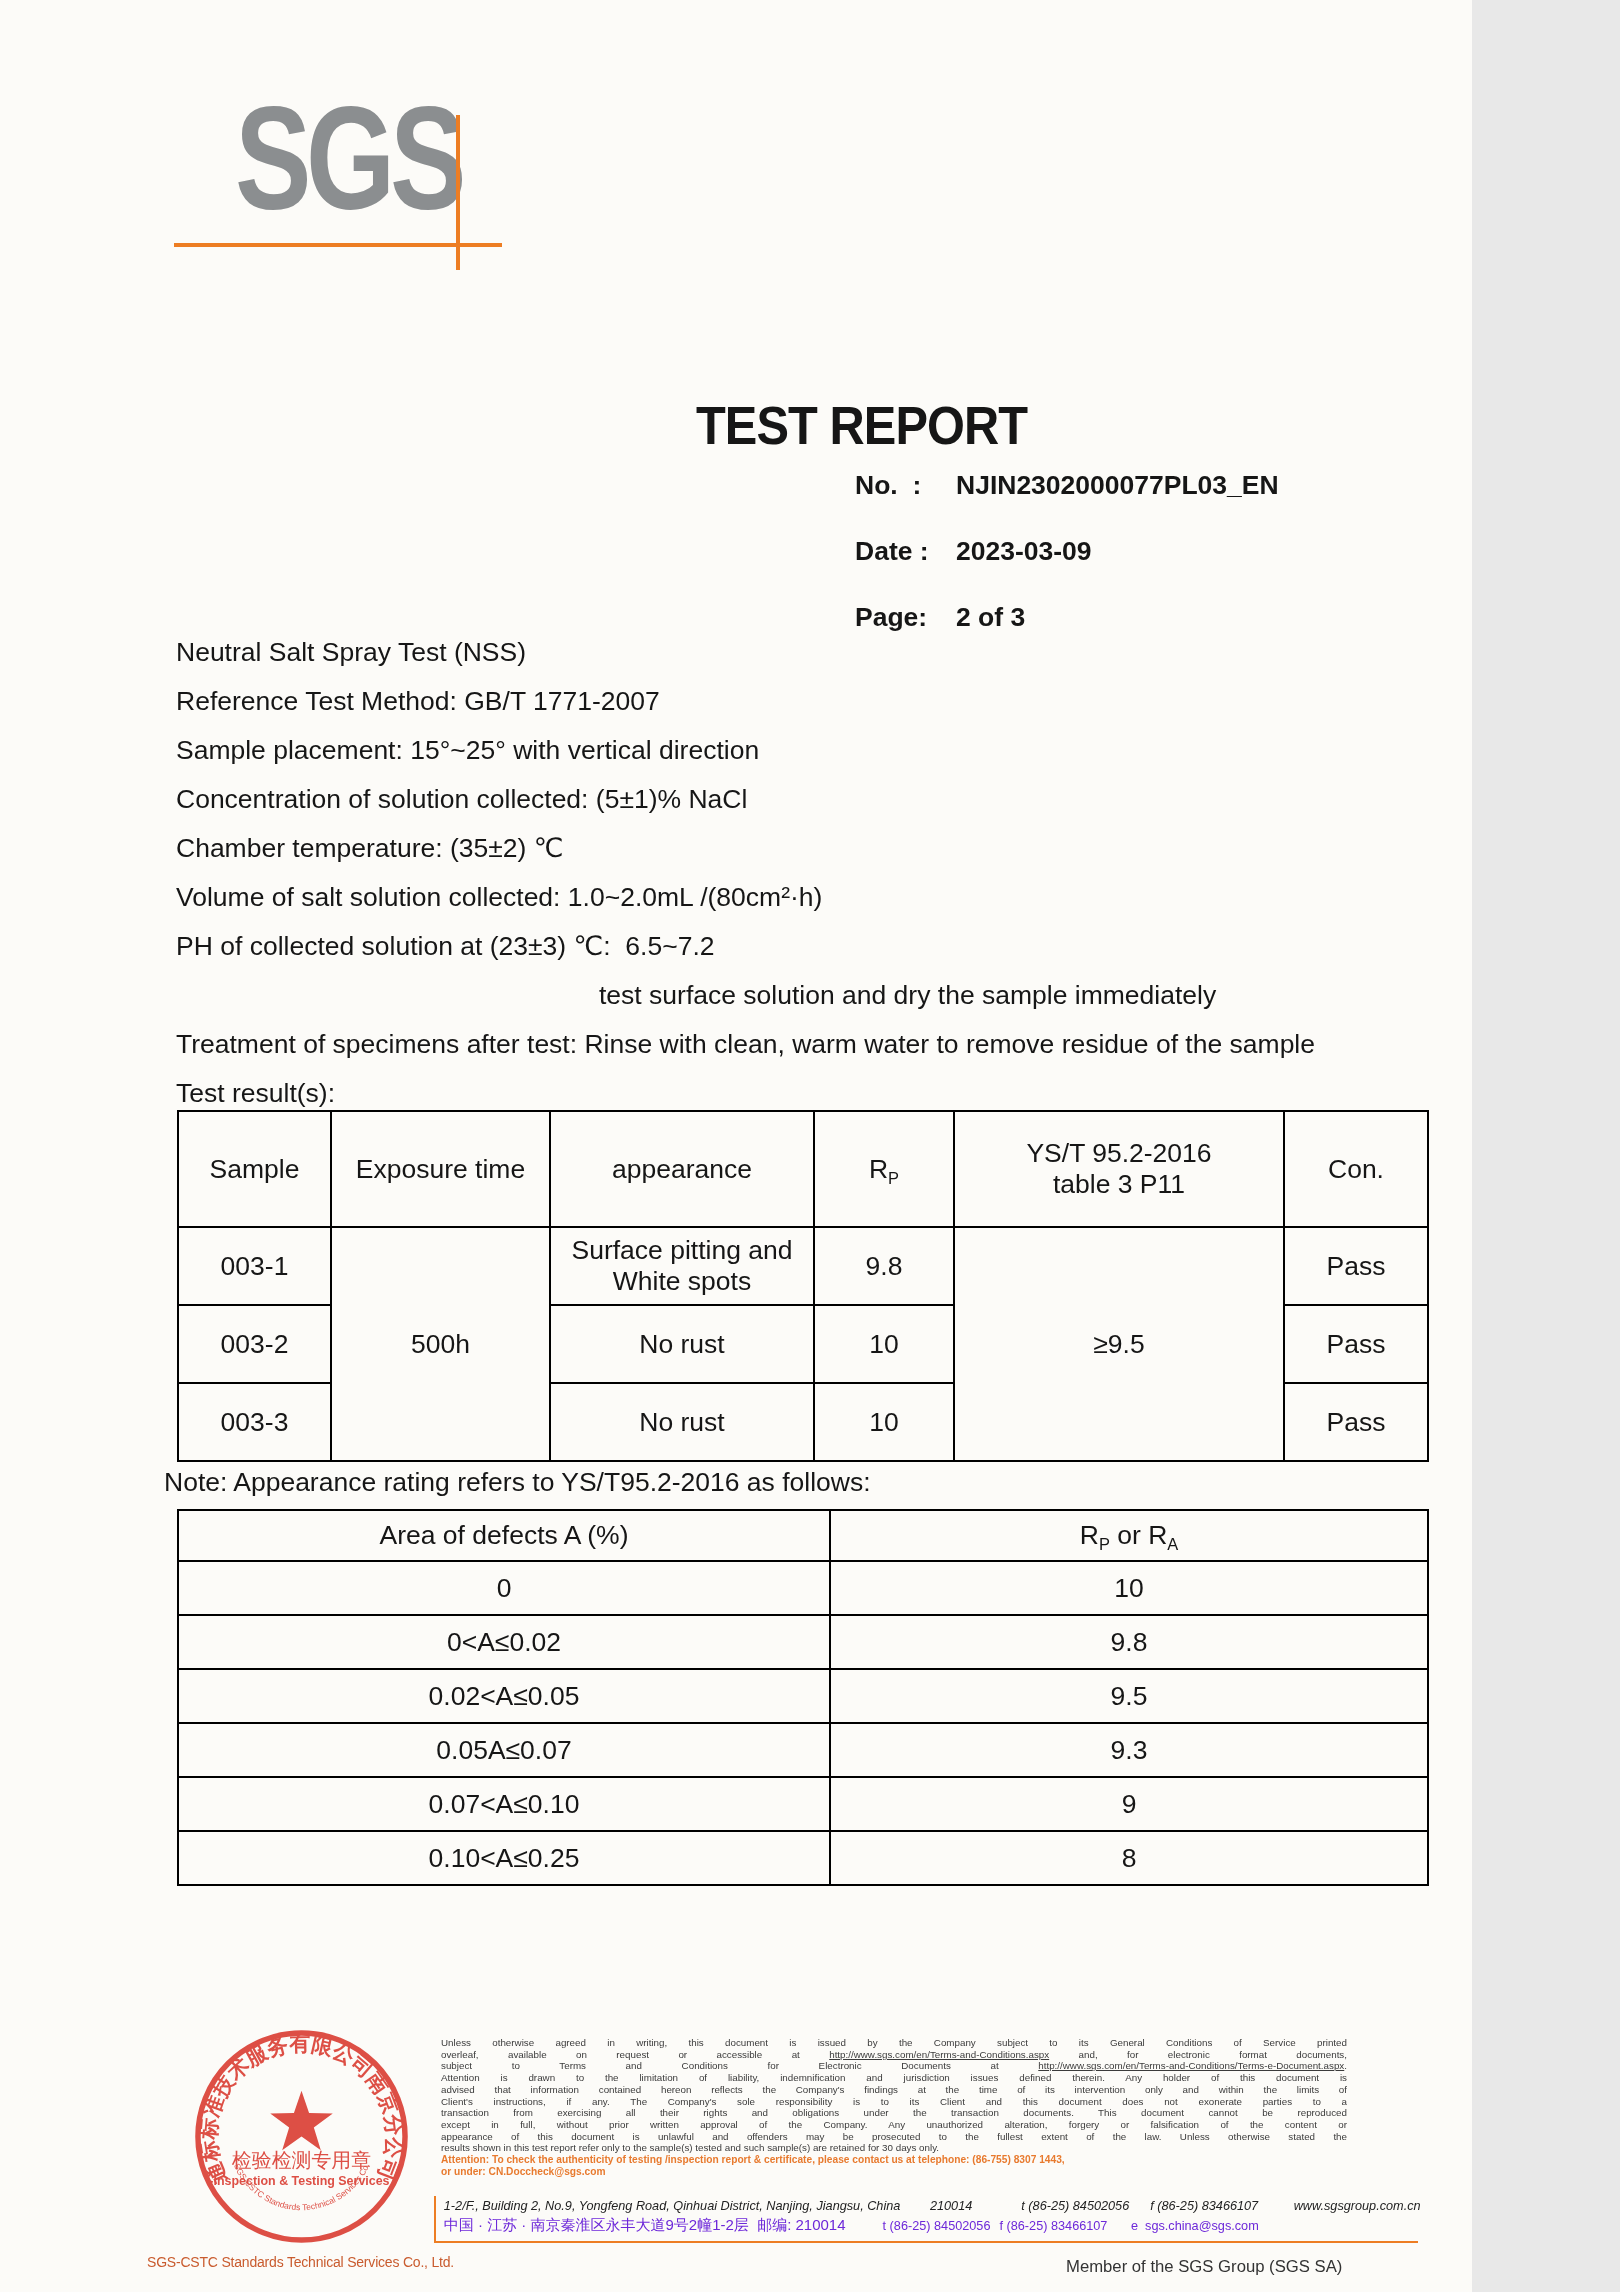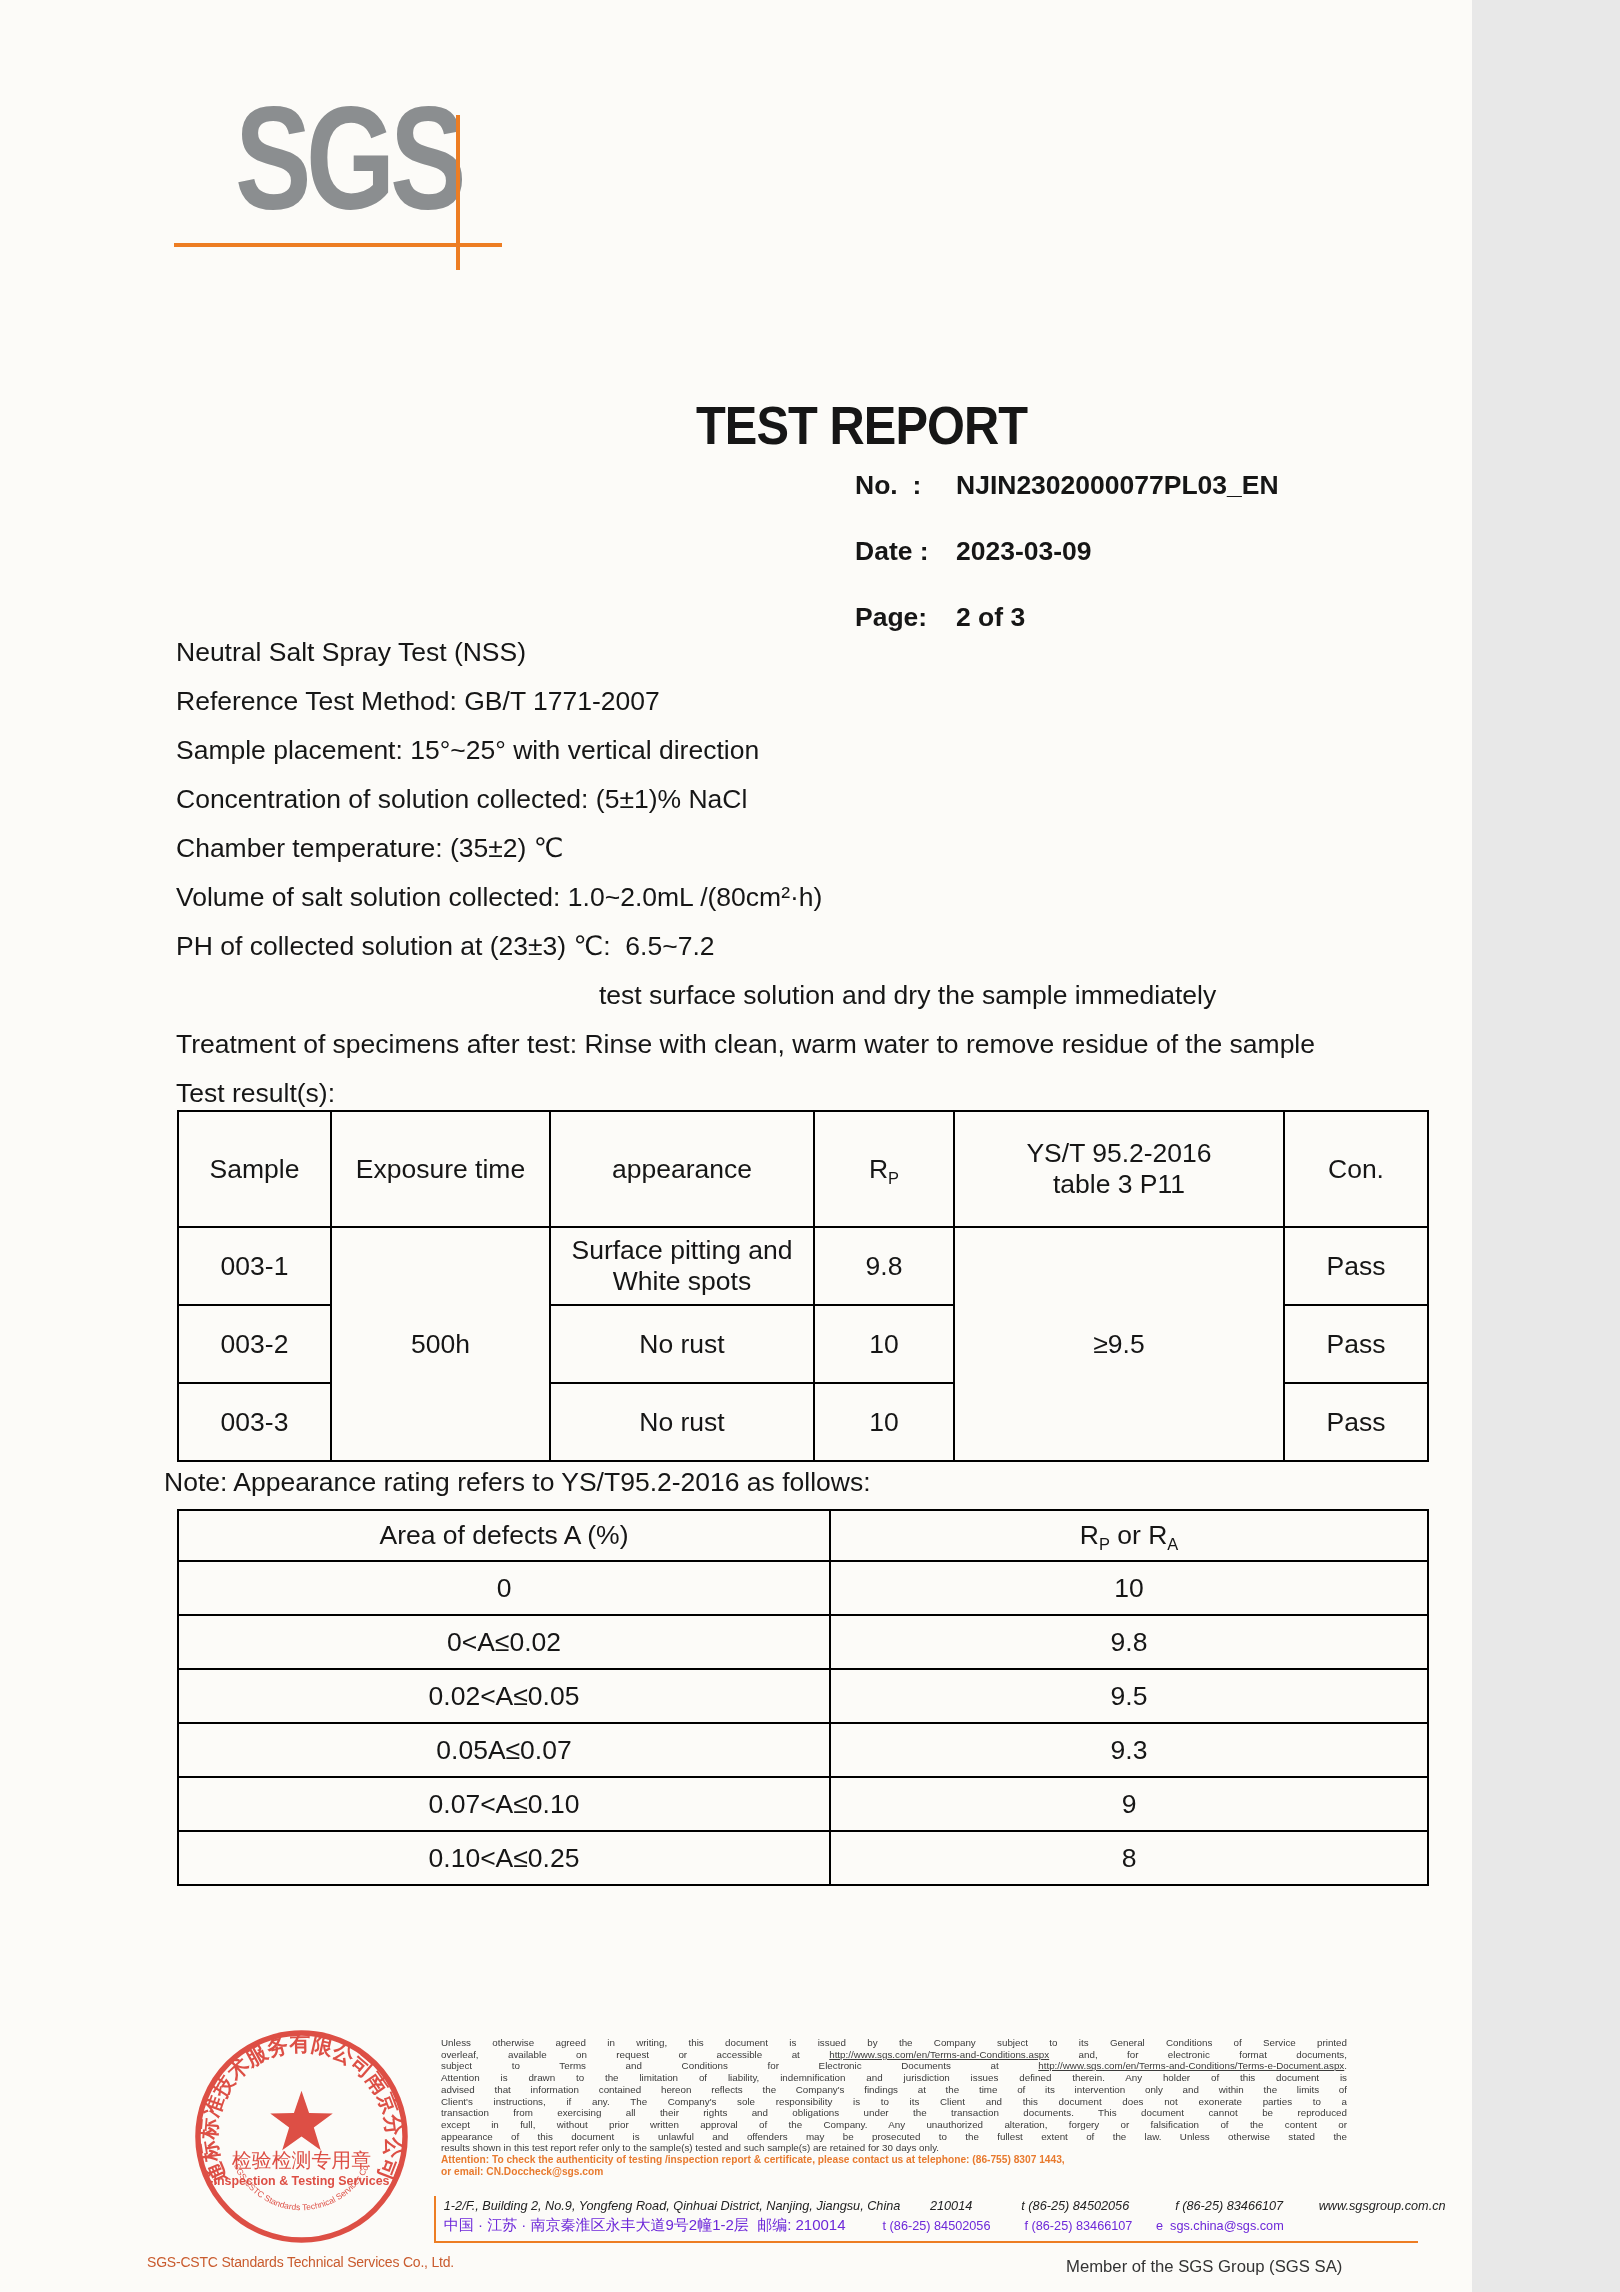--- a/index.html
+++ b/index.html
@@ -51,21 +51,21 @@
   .legal .url{text-decoration:underline;}
   .attn{color:#e87a2e;font-weight:bold;font-size:10.2px;}
   .attn .email{text-align:right;}
   .addr{position:absolute;left:434px;top:2196px;width:984px;border-left:2.9px solid #ed7d23;
         border-bottom:2.9px solid #ed7d23;padding:2.9px 0 5.9px 7.8px;box-sizing:border-box;}
   .addr .r1{display:flex;gap:12px;font-size:12.7px;color:#222;white-space:pre;align-items:flex-end;font-style:italic;}
   .addr .r2{display:flex;font-size:15px;color:#6d28d9;white-space:pre;align-items:baseline;
             margin-top:2.9px;}
   .addr .c-post{margin-left:17.6px;}
   .addr .c-tel{margin-left:37px;}
-  .addr .c-fax{margin-left:34px;}
+  .addr .c-fax{margin-left:9px;}
   .addr .c-web{margin-left:23.5px;}
   .addr .r2 .sm{font-size:12.7px;}
   .member{position:absolute;left:1066px;top:2257px;font-size:16.7px;color:#333;}
 </style>
 </head>
 <body>
 
 <div class="page">
 
   <div class="logo">
@@ -209,21 +209,21 @@
     <div class="ln"><span>overleaf, available on request or accessible at </span><span class="url">http://www.sgs.com/en/Terms-and-Conditions.aspx</span><span> and, for electronic format documents,</span></div>
     <div class="ln"><span>subject to Terms and Conditions for Electronic Documents at </span><span class="url">http://www.sgs.com/en/Terms-and-Conditions/Terms-e-Document.aspx</span><span>.</span></div>
     <div class="ln">Attention is drawn to the limitation of liability, indemnification and jurisdiction issues defined therein. Any holder of this document is</div>
     <div class="ln">advised that information contained hereon reflects the Company's findings at the time of its intervention only and within the limits of</div>
     <div class="ln">Client's instructions, if any. The Company's sole responsibility is to its Client and this document does not exonerate parties to a</div>
     <div class="ln">transaction from exercising all their rights and obligations under the transaction documents. This document cannot be reproduced</div>
     <div class="ln">except in full, without prior written approval of the Company. Any unauthorized alteration, forgery or falsification of the content or</div>
     <div class="ln">appearance of this document is unlawful and offenders may be prosecuted to the fullest extent of the law. Unless otherwise stated the</div>
     <div class="ln nj">results shown in this test report refer only to the sample(s) tested and such sample(s) are retained for 30 days only.</div>
     <div class="ln nj attn">Attention: To check the authenticity of testing /inspection report &amp; certificate, please contact us at telephone: (86-755) 8307 1443,</div>
-    <div class="ln nj attn"><span>or email: </span><span class="email">CN.Doccheck@sgs.com</span></div>
+    <div class="ln nj attn"><span>or under: </span><span class="email">CN.Doccheck@sgs.com</span></div>
   </div>
 
   <div class="addr">
     <div class="r1">
       <span>1-2/F., Building 2, No.9, Yongfeng Road, Qinhuai District, Nanjing, Jiangsu, China</span>
       <span class="c-post">210014</span>
       <span class="c-tel">t (86-25) 84502056</span>
       <span class="c-fax">f (86-25) 83466107</span>
       <span class="c-web">www.sgsgroup.com.cn</span>
     </div>

